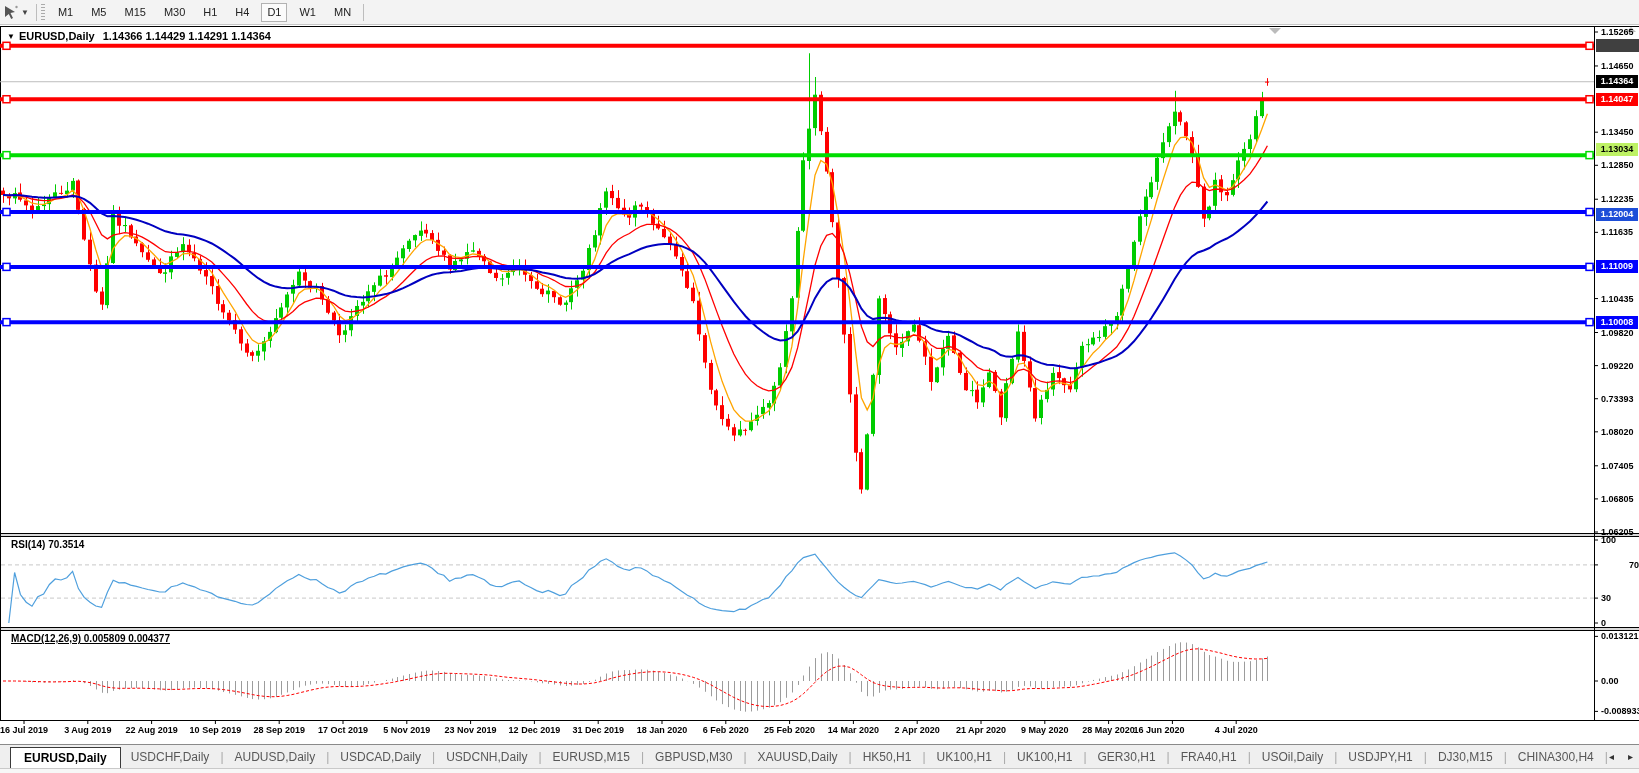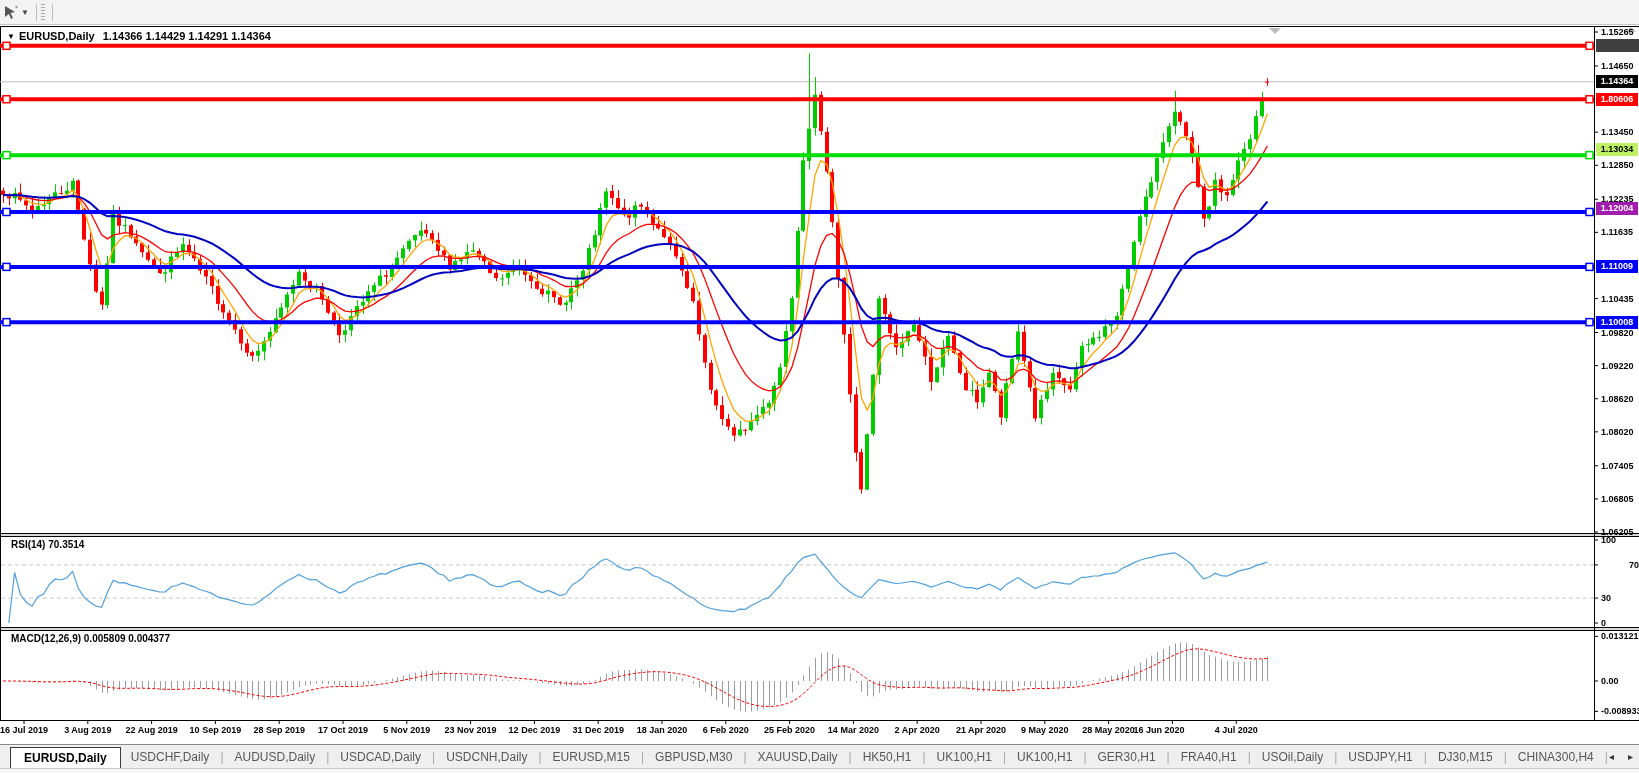--- a/index.html
+++ b/index.html
@@ -18,21 +18,21 @@
   .tf.active{background:#fbfbfb;border:1px solid #b2b2b2;}
   
   #svg{position:absolute;left:0;top:0;z-index:1;}
   
   #overlays{position:absolute;left:0;top:0;z-index:2;}
   #chart-title{position:absolute;left:7px;top:30px;z-index:2;font-size:11px;font-weight:700;color:#000;white-space:nowrap;}
   #chart-title .sym{margin-left:4px;}
   #chart-title .quotes{margin-left:8px;}
   #chart-title .tri{font-size:8px;vertical-align:1px;}
   #rsi-label{position:absolute;left:11px;top:539px;z-index:2;font-size:10px;font-weight:600;color:#000;}
-  #macd-label{position:absolute;left:11px;top:633px;z-index:2;font-size:10px;font-weight:600;color:#000;}
+  #macd-label{position:absolute;left:11px;top:633px;z-index:2;font-size:10px;font-weight:600;color:#000;text-decoration:underline;}
   .axlabel{position:absolute;left:1601px;font-size:9px;font-weight:700;color:#000;white-space:nowrap;}
   .badge{position:absolute;left:1596px;width:42px;height:13px;font-size:9px;font-weight:700;
          line-height:13px;text-align:center;white-space:nowrap;}
   .datelabel{position:absolute;top:725px;transform:translateX(-50%);font-size:9px;font-weight:600;
              color:#000;white-space:nowrap;}
   
   #tabbar{position:absolute;left:0;top:744px;width:1639px;height:24px;background:#efefef;
           border-top:1px solid #8a8a8a;display:flex;align-items:center;box-sizing:border-box;
           font-size:12px;color:#585858;z-index:5;white-space:nowrap;}
   #tabs{display:flex;align-items:center;height:100%;}
@@ -52,20 +52,31 @@
   <div id="toolbar">
     <span id="cursor-tool">
       <svg width="16" height="16" viewBox="0 0 16 16">
         <path d="M2,2 L12,8 L7.5,9 L10,14 L8.2,15 L5.8,10 L2,13 Z" fill="#555"></path>
         <circle cx="13.5" cy="3" r="1.2" fill="#999"></circle>
       </svg>
     </span>
     <span class="dd-glyph">▼</span>
     <span class="vsep"></span>
     <span class="grip"></span>
+    <span id="tf-buttons" style="display:flex;align-items:center;">
+        <button class="tf">M1</button>
+        <button class="tf">M5</button>
+        <button class="tf">M15</button>
+        <button class="tf">M30</button>
+        <button class="tf">H1</button>
+        <button class="tf">H4</button>
+        <button class="tf active">D1</button>
+        <button class="tf">W1</button>
+        <button class="tf">MN</button>
+      </span>
     <span class="vsep"></span>
   </div>
 
   <svg id="svg" width="1639" height="773">
       <g>
         <rect x="0" y="534" width="1639" height="2" fill="#D8D8D8"></rect>
         <rect x="0" y="628" width="1639" height="2" fill="#D8D8D8"></rect>
         <line x1="0" y1="26.5" x2="1639" y2="26.5" stroke="#000"></line>
         <line x1="0" y1="533.5" x2="1639" y2="533.5" stroke="#000"></line>
         <line x1="0" y1="536.5" x2="1639" y2="536.5" stroke="#000"></line>
@@ -819,36 +830,36 @@
   <div id="overlays">
       <div class="axlabel" style="top: 27.0153px;">1.15265</div>
       <div class="axlabel" style="top: 60.9552px;">1.14650</div>
       <div class="axlabel" style="top: 127.179px;">1.13450</div>
       <div class="axlabel" style="top: 160.291px;">1.12850</div>
       <div class="axlabel" style="top: 194.231px;">1.12235</div>
       <div class="axlabel" style="top: 227px;">1.11635</div>
       <div class="axlabel" style="top: 293.567px;">1.10435</div>
       <div class="axlabel" style="top: 327.507px;">1.09820</div>
       <div class="axlabel" style="top: 360.619px;">1.09220</div>
-      <div class="axlabel" style="top: 393.731px;">1.08620</div>
+      <div class="axlabel" style="top: 393.731px;">0.73393</div>
       <div class="axlabel" style="top: 426.843px;">1.08020</div>
       <div class="axlabel" style="top: 460.783px;">1.07405</div>
       <div class="axlabel" style="top: 493.895px;">1.06805</div>
       <div class="axlabel" style="top: 527.007px;">1.06205</div>
       <div class="axlabel" style="top: 535px;">100</div>
       <div class="axlabel" style="top: 559.9px; margin-left: 28px;">70</div>
       <div class="axlabel" style="top: 593.1px;">30</div>
       <div class="axlabel" style="top: 618px;">0</div>
       <div class="axlabel" style="top: 631.375px;">0.013121</div>
       <div class="axlabel" style="top: 676px;">0.00</div>
       <div class="axlabel" style="top: 706.381px;">-0.008933</div>
       <div class="badge" style="top: 39.312px; background: #404040; color: rgb(255, 255, 255); padding-left: 47px;">1.15015</div>
-      <div class="badge" style="top: 92.7327px; background: rgb(255, 0, 0); color: rgb(255, 255, 255);">1.80606</div>
+      <div class="badge" style="top: 92.7327px; background: rgb(255, 0, 0); color: rgb(255, 255, 255);">1.14047</div>
       <div class="badge" style="top: 143px; background: #bef264; color: rgb(0, 0, 0);">1.13034</div>
-      <div class="badge" style="top: 202px; background: #a21caf; color: rgb(255, 255, 255);">1.12004</div>
+      <div class="badge" style="top: 208px; background: #1d4ed8; color: rgb(255, 255, 255);">1.12004</div>
       <div class="badge" style="top: 260.39px; background: rgb(0, 0, 255); color: rgb(255, 255, 255);">1.11009</div>
       <div class="badge" style="top: 315.632px; background: rgb(0, 0, 255); color: rgb(255, 255, 255);">1.10008</div>
       <div class="badge" style="top: 75.2385px; background: rgb(0, 0, 0); color: rgb(255, 255, 255);">1.14364</div>
       <div class="datelabel" style="left: 24px;">16 Jul 2019</div>
       <div class="datelabel" style="left: 87.8px;">3 Aug 2019</div>
       <div class="datelabel" style="left: 151.6px;">22 Aug 2019</div>
       <div class="datelabel" style="left: 215.4px;">10 Sep 2019</div>
       <div class="datelabel" style="left: 279.2px;">28 Sep 2019</div>
       <div class="datelabel" style="left: 343px;">17 Oct 2019</div>
       <div class="datelabel" style="left: 406.8px;">5 Nov 2019</div>

